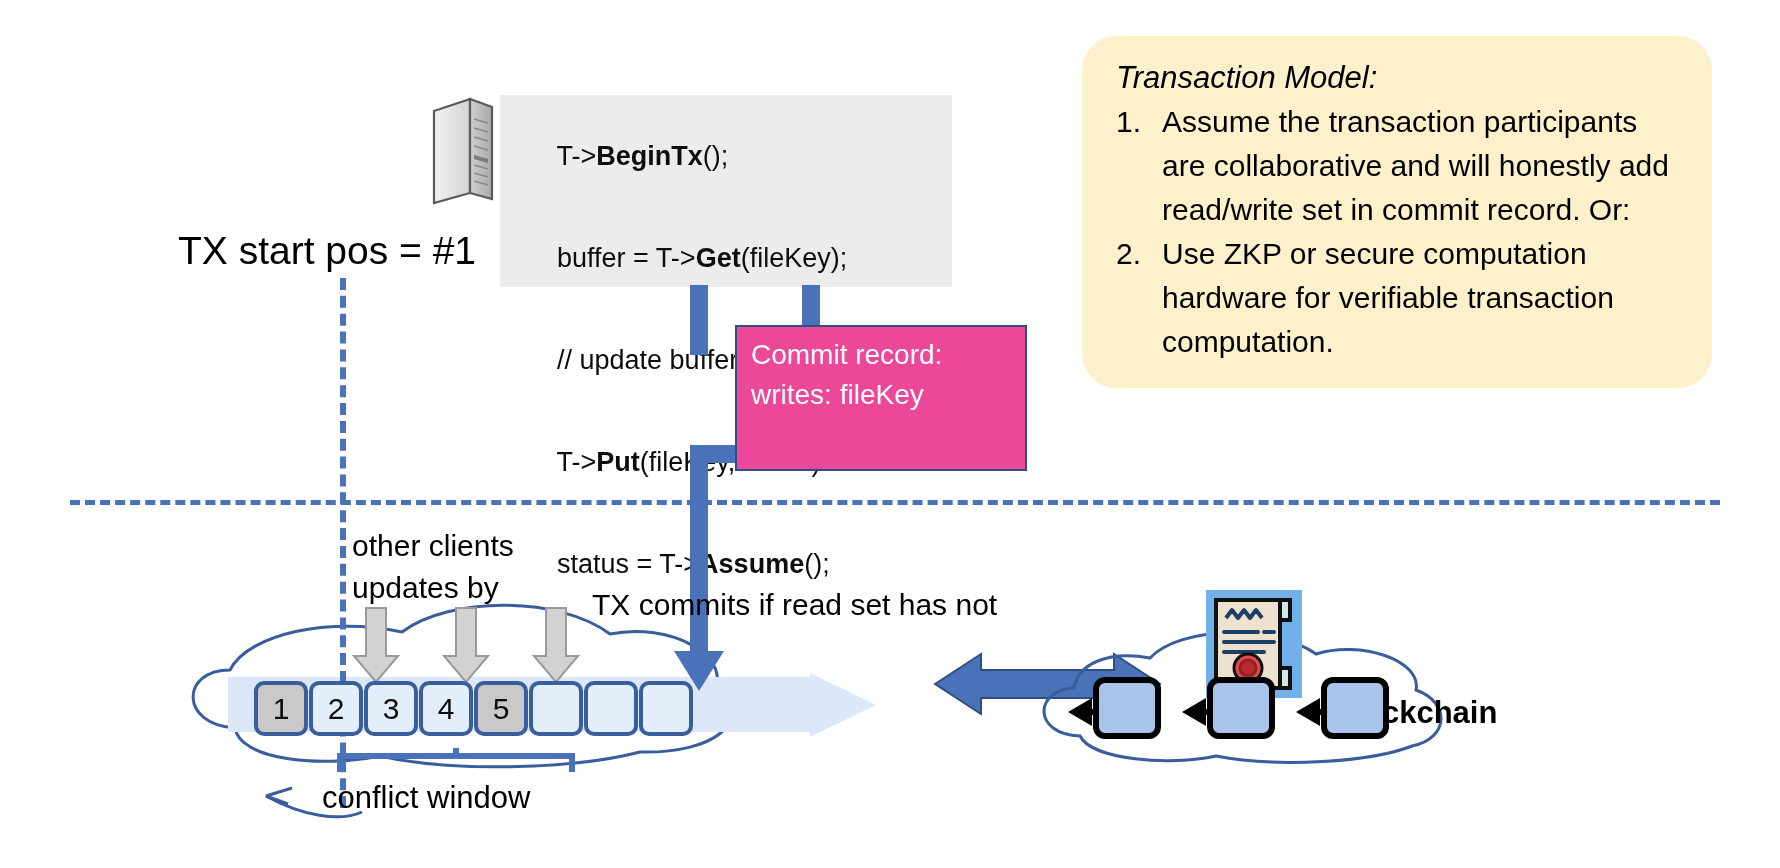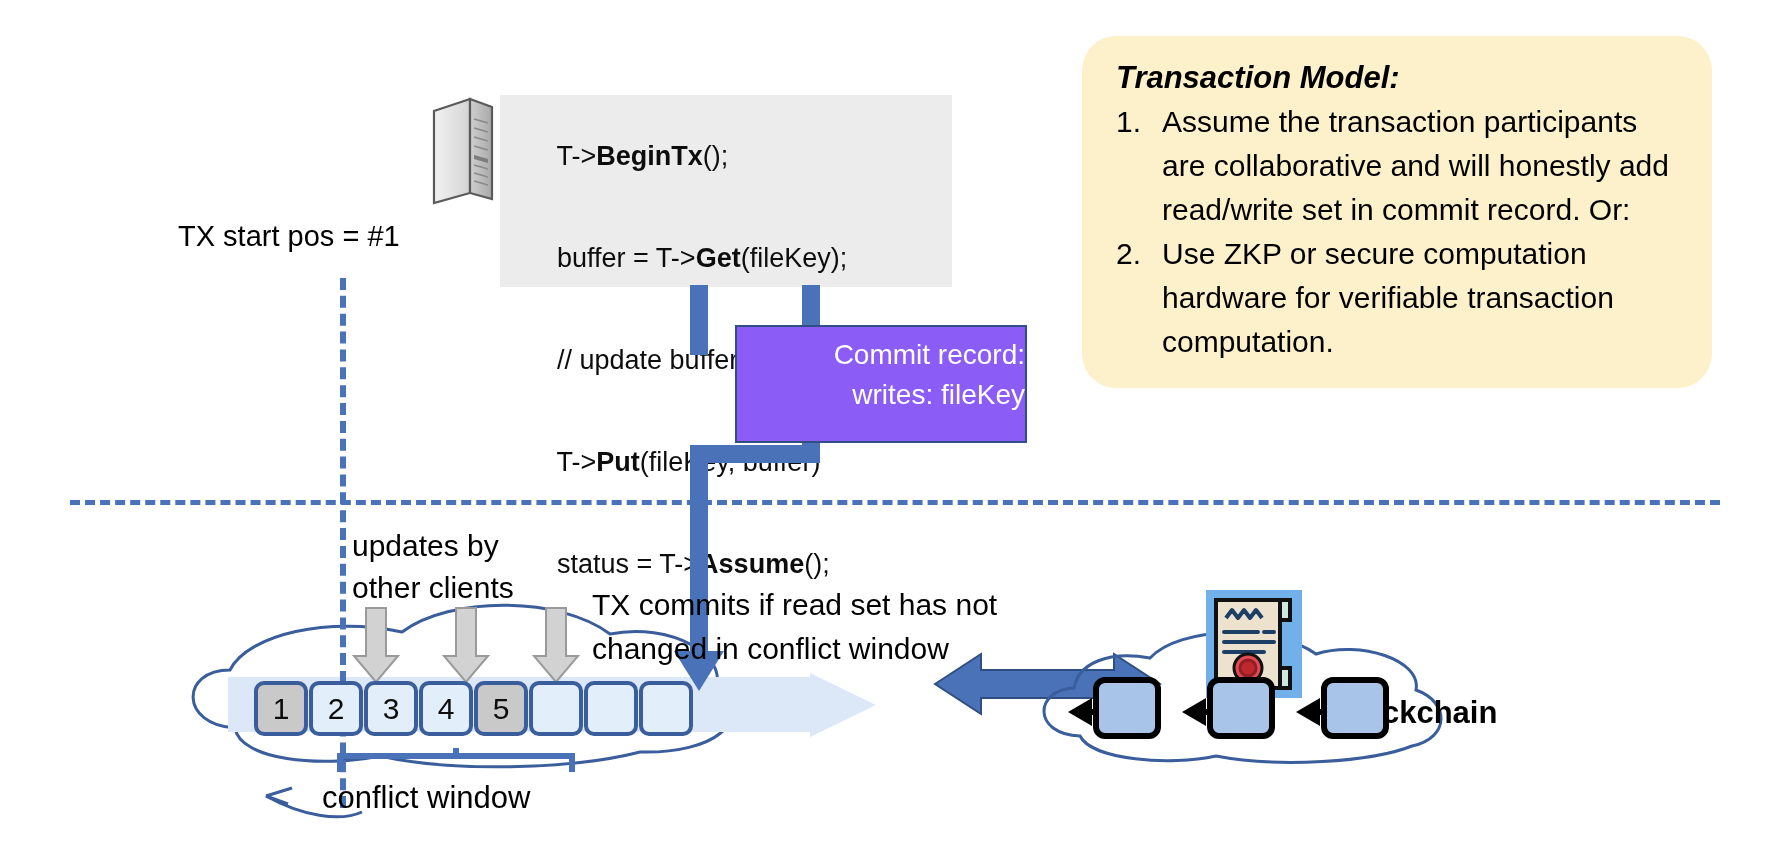--- a/index.html
+++ b/index.html
@@ -42,54 +42,53 @@
     white-space: pre;
     color: #0d0d0d;
   }
   .code-line b { font-weight: bold; }
 
   
   #server-icon { left: 430px; top: 95px; }
 
   
   #tx-start-label {
-    left: 178px; top: 220px;
-    font-size: 29px;
+    left: 178px; top: 229px;
+    font-size: 39px;
   }
 
   
   #commit-record-box {
     left: 735px; top: 325px;
-    width: 292px; height: 118px;
-    background: #8b5cf6;
+    width: 292px; height: 146px;
+    background: #ec4899;
     border: 2px solid #2f4f82;
     box-sizing: border-box;
     padding: 8px 0 0 14px;
-    text-align: right;
   }
   .commit-line {
     color: #ffffff;
     font-size: 28px;
     line-height: 40px;
     white-space: pre;
   }
 
   
   #tx-model-box {
     left: 1082px; top: 36px;
     width: 630px; height: 352px;
     background: #fdf1cc;
     border-radius: 34px;
     box-sizing: border-box;
     padding: 24px 30px 0 34px;
   }
   #tx-model-title {
     font-size: 31px;
     font-style: italic;
-    font-weight: bold;
+    font-weight: normal;
     margin-bottom: 4px;
   }
   .tx-item {
     display: flex;
     font-size: 30px;
     line-height: 44px;
   }
   .tx-num { width: 46px; flex: 0 0 46px; }
   .tx-text { flex: 1 1 auto; }
 
@@ -263,35 +262,34 @@
       <div class="tx-num">1.</div>
       <div class="tx-text">Assume the transaction participants are collaborative and will honestly add read/write set in commit record.  Or:</div>
     </div>
     <div class="tx-item">
       <div class="tx-num">2.</div>
       <div class="tx-text">Use ZKP or secure computation hardware for verifiable transaction computation.</div>
     </div>
   </div>
 
   <div class="abs" id="updates-label">
+    <div>other clients</div>
     <div>updates by</div>
-    <div>other clients</div>
   </div>
 
   <svg class="abs" style="left:360px; top:608px;" width="270" height="80">
     <g fill="#d2d2d2" stroke="#9a9a9a" stroke-width="2">
       <polygon points="6,0 26,0 26,48 38,48 16,74 -6,48 6,48"></polygon>
       <polygon points="96,0 116,0 116,48 128,48 106,74 84,48 96,48"></polygon>
       <polygon points="186,0 206,0 206,48 218,48 196,74 174,48 186,48"></polygon>
     </g>
   </svg>
 
   <div class="abs" id="tx-commits-note">
     <div>TX commits if read set has not</div>
-    <div>changed in conflict window</div>
   </div>
 
   <div class="abs blk filled" style="left:254px;">
     <span>1</span>
   </div>
   <div class="abs blk empty" style="left:309px;">
     <span>2</span>
   </div>
   <div class="abs blk empty" style="left:364px;">
     <span>3</span>

